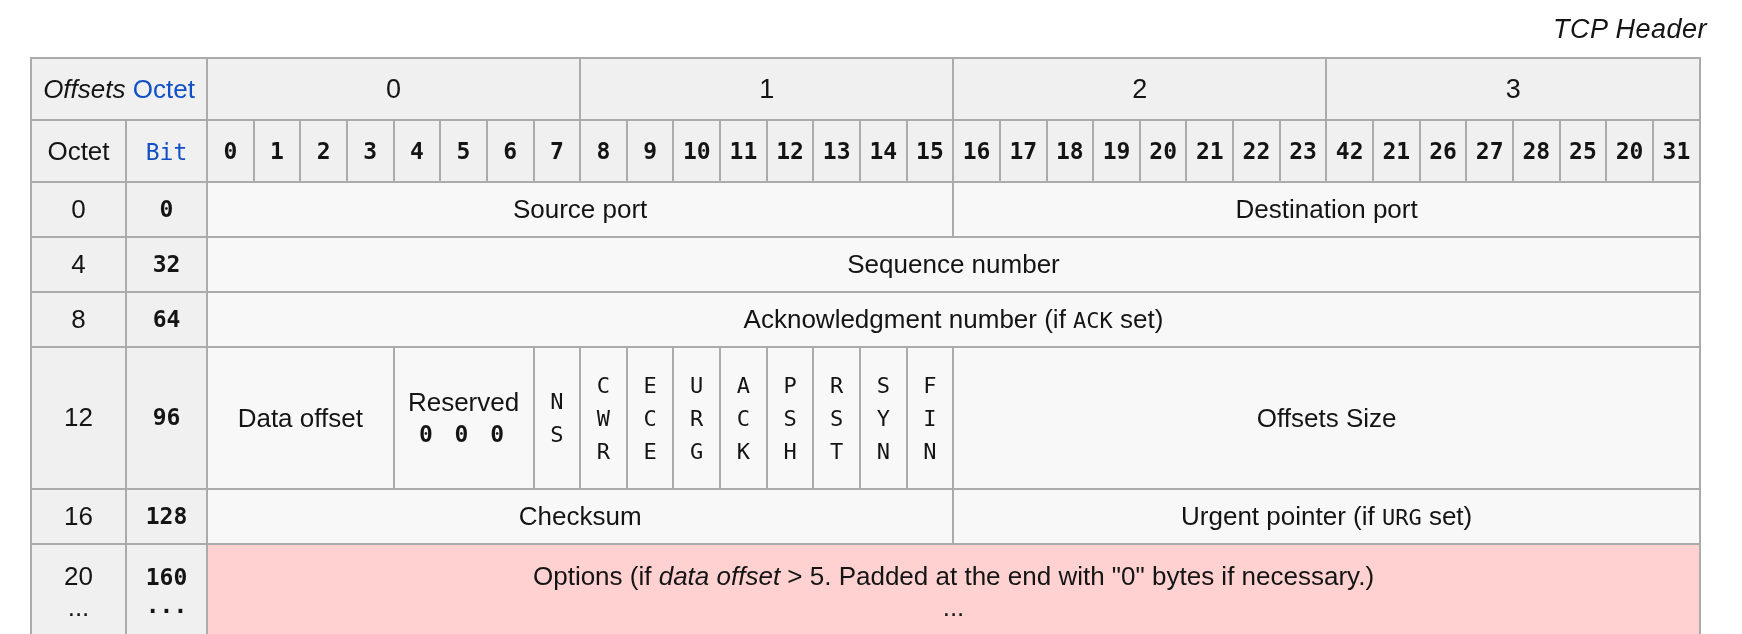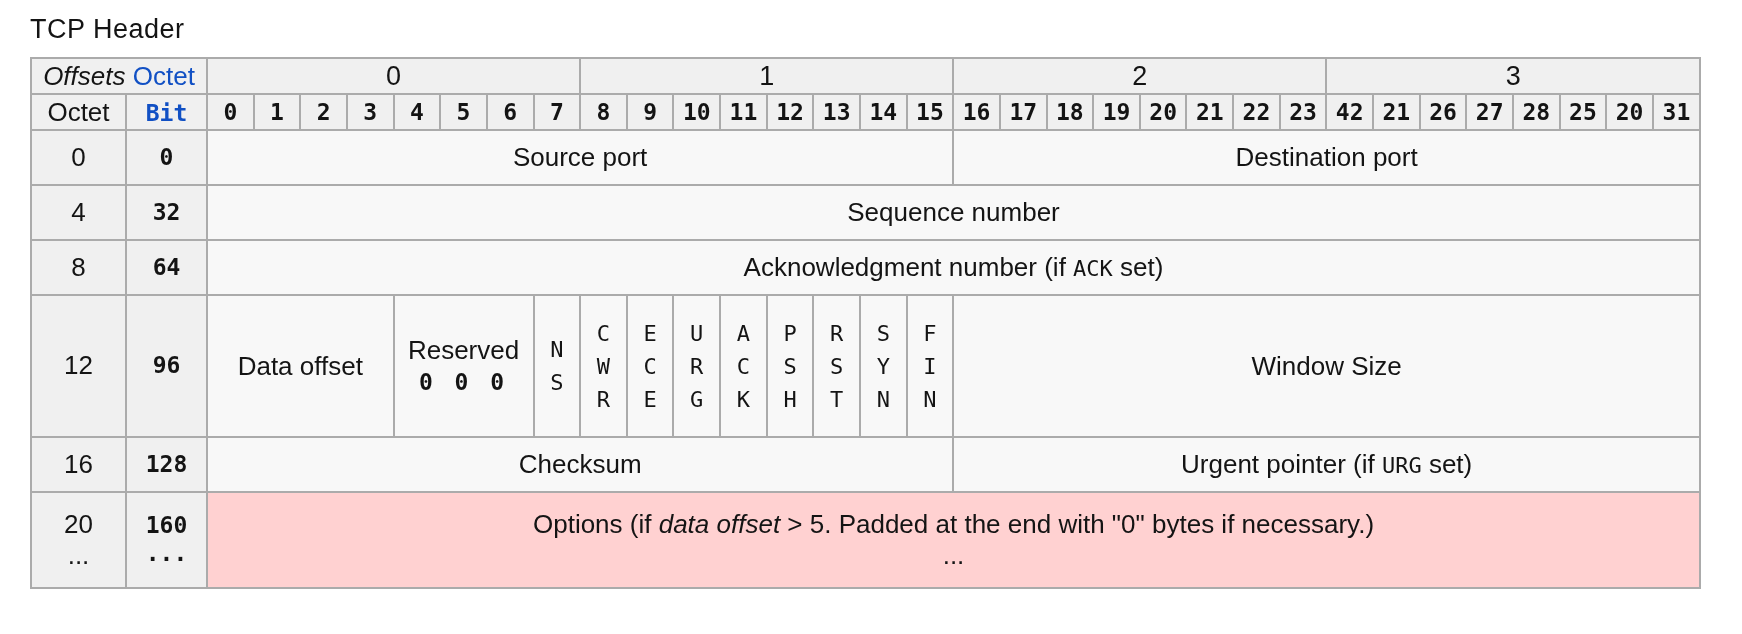--- a/index.html
+++ b/index.html
@@ -6,46 +6,46 @@
     --border:#ababab; --hdbg:#f0f0f0; --cellbg:#f8f8f8;
     --pink:#ffd1d1; --link:#1150c4; --ink:#141414;
   }
   *{box-sizing:border-box;}
   html,body{margin:0;padding:0;}
   body{
     width:1742px;height:634px;background:#ffffff;position:relative;
     font-family:"Liberation Sans",sans-serif;color:var(--ink);
   }
   .title{
-    position:absolute;left:30px;top:14px;width:1671px;
-    text-align:left;font-size:27px;letter-spacing:.5px;
+    position:absolute;left:36px;top:14px;width:1671px;
+    text-align:right;font-size:27px;letter-spacing:.5px;font-style:italic;
   }
   table{
     position:absolute;left:30px;top:57px;width:1671px;
     border-collapse:collapse;table-layout:fixed;
   }
   td{
     border:2px solid var(--border);
     text-align:center;vertical-align:middle;
     padding:0;overflow:hidden;font-size:26px;
   }
-  tr.r-head{height:36px;}
+  tr.r-head{height:62px;}
   tr.r-norm{height:55px;}
   tr.r-tall{height:142px;}
   tr.r-options{height:96px;}
   td.hd{background:var(--hdbg);}
   td.cell{background:var(--cellbg);}
   td.pink{background:var(--pink);}
   .octhdr{font-size:27px;}
   .bitnum{font-family:"DejaVu Sans Mono",monospace;font-weight:bold;font-size:23px;}
   .offoct{font-size:26px;}
   .offbit{font-family:"DejaVu Sans Mono",monospace;font-weight:bold;font-size:23px;}
   .it{font-style:italic;}
   .link{color:var(--link);}
-  .linkmono{color:var(--link);font-family:"DejaVu Sans Mono",monospace;font-weight:bold;font-size:23px;}
+  .linkmono{color:var(--link);font-family:"DejaVu Sans Mono",monospace;font-weight:normal;font-size:23px;}
   .mono{font-family:"DejaVu Sans Mono",monospace;font-size:22px;text-align:right;}
   .bmono{font-family:"DejaVu Sans Mono",monospace;font-weight:bold;font-size:23px;letter-spacing:4px;margin-top:15px;}
   .vstack{display:flex;flex-direction:column;align-items:center;justify-content:center;}
   .vstack span{font-family:"DejaVu Sans Mono",monospace;font-size:22px;line-height:33px;}
   .stackcell{display:flex;flex-direction:column;align-items:center;justify-content:space-evenly;height:100%;}
   .line{line-height:1.2;}
 </style>
 </head>
 <body>
 
@@ -245,21 +245,21 @@
             <span>N</span>
           </div>
         </td>
         <td class="cell" colspan="1">
           <div class="vstack">
             <span>F</span>
             <span>I</span>
             <span>N</span>
           </div>
         </td>
-        <td class="cell" colspan="16"><span>Window Size</span></td>
+        <td class="cell" colspan="16"><span>Offsets Size</span></td>
       </tr>
       <tr class="r-norm">
         <td class="hd offoct">
           <div class="stackcell">
             <div class="line">16</div>
           </div>
         </td>
         <td class="hd offbit">
           <div class="stackcell">
             <div class="line">128</div>

